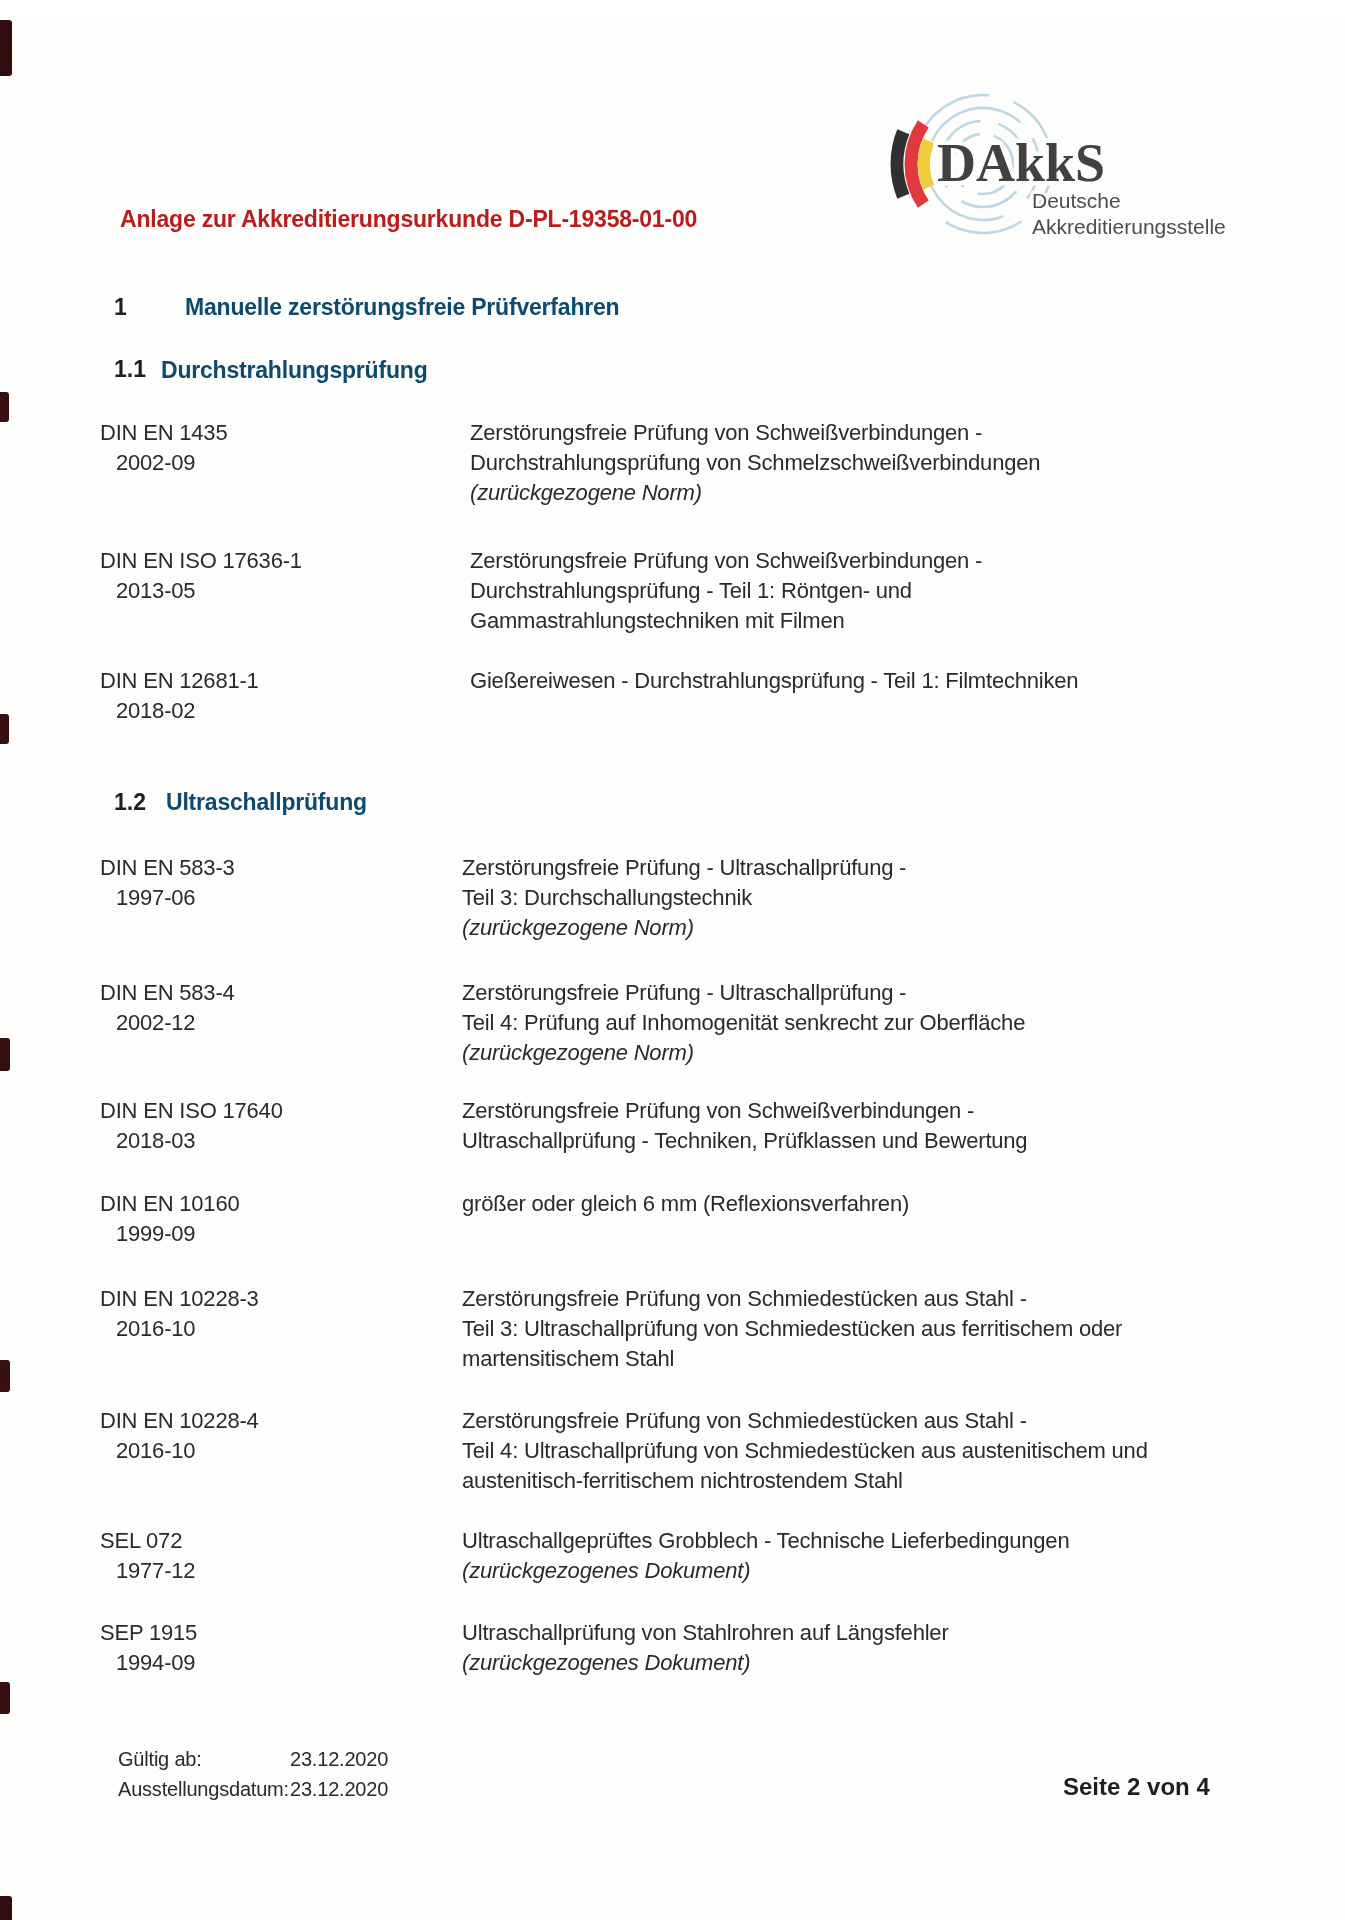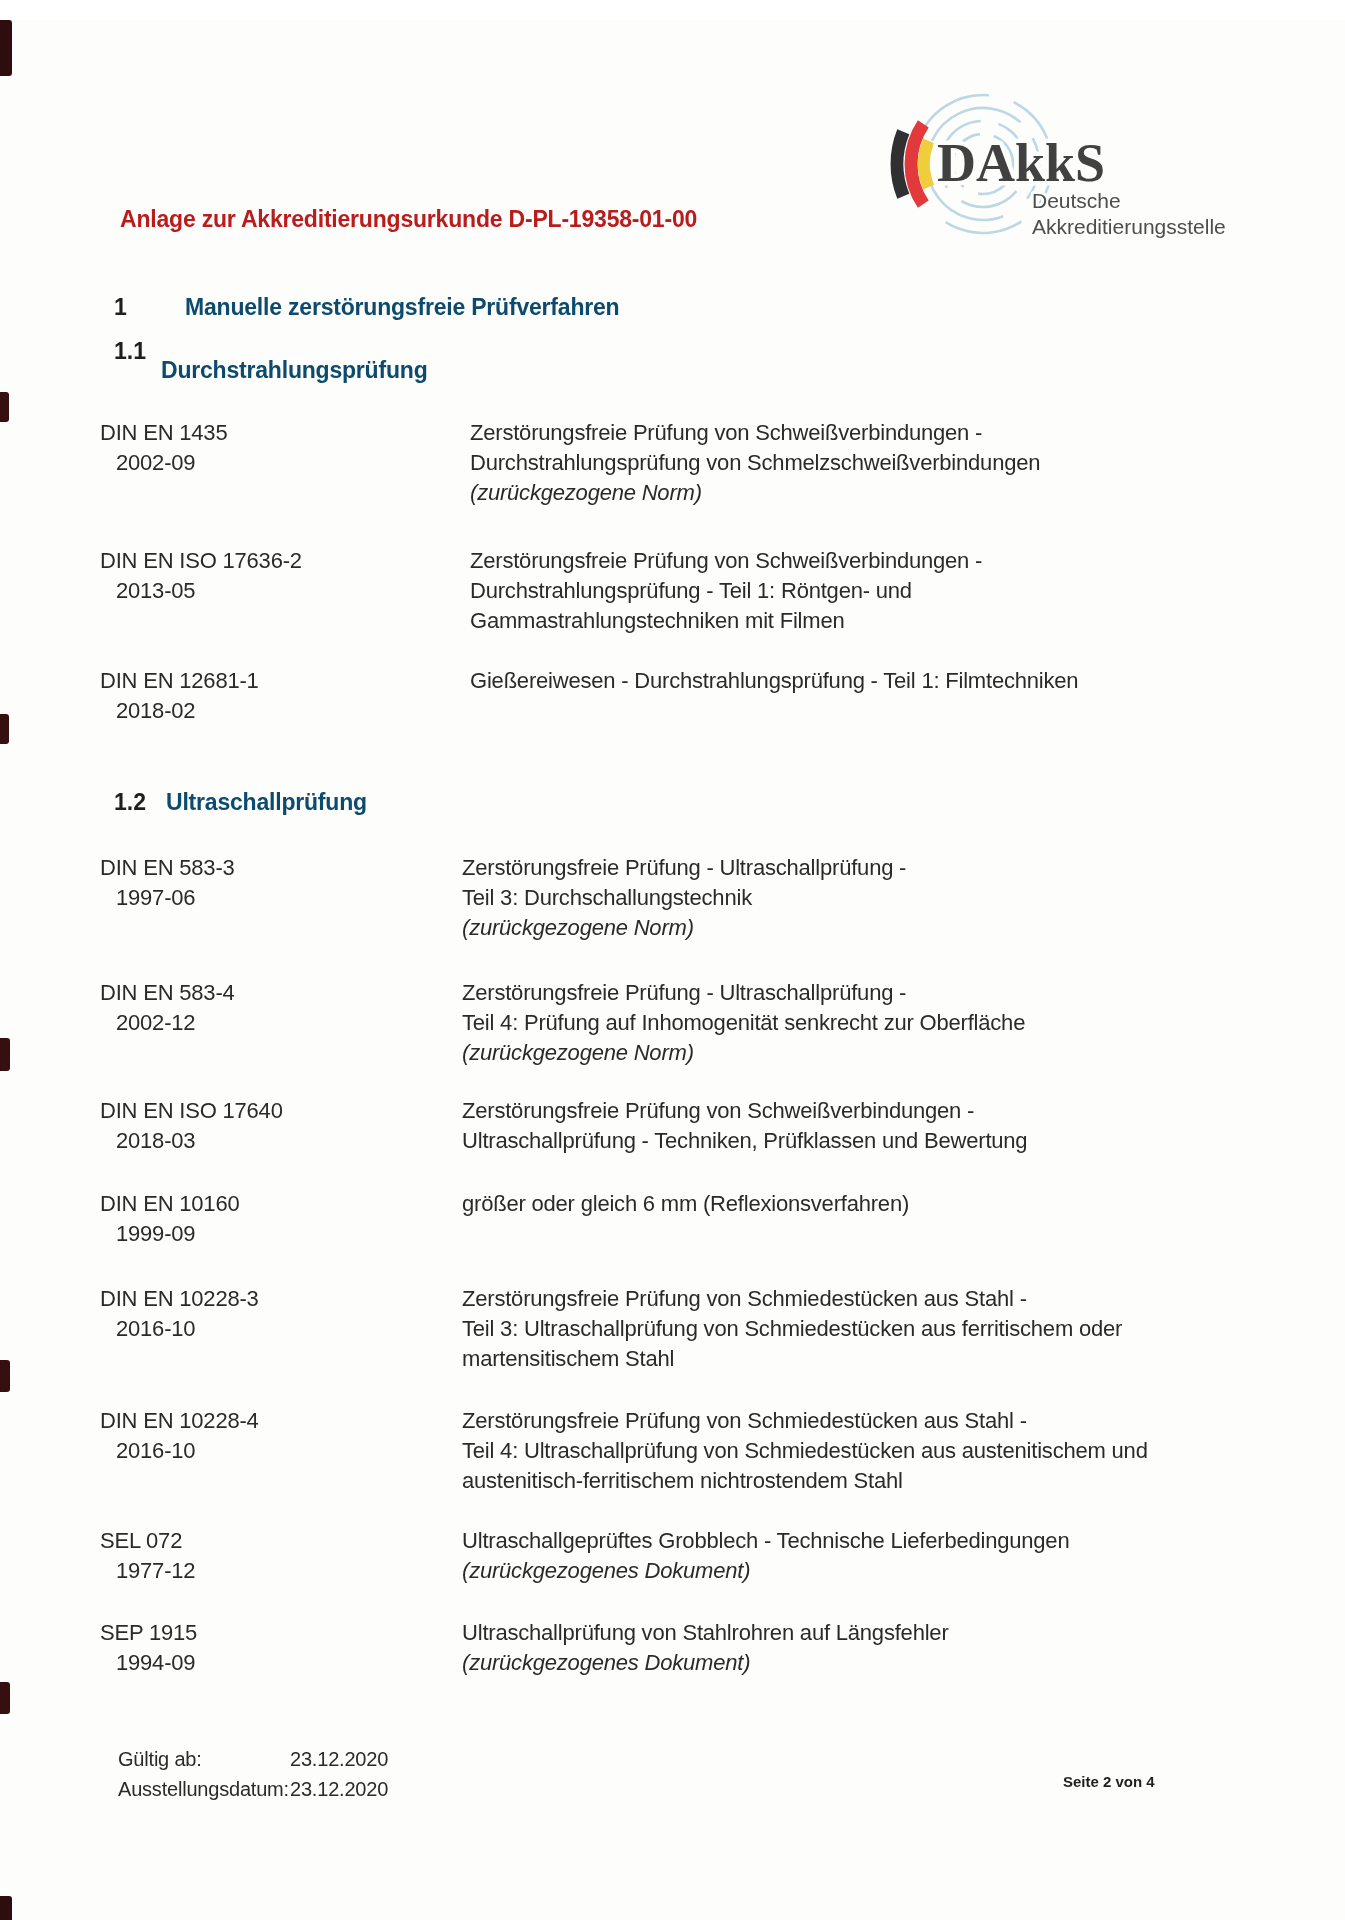--- a/index.html
+++ b/index.html
@@ -38,21 +38,21 @@
   .desc{position:absolute;left:470px;top:0;}
   .s12 .desc{left:462px;}
   .dline{height:30px;line-height:30px;white-space:nowrap;}
   .note{font-style:italic;}
 
   .footer-line{position:absolute;font-size:20px;letter-spacing:-0.2px;}
   .flabel{position:absolute;left:118px;white-space:nowrap;}
   .fvalue{position:absolute;left:290px;white-space:nowrap;}
   .page-indicator{
     position:absolute;left:1063px;top:1753px;
-    font-size:15px;font-weight:bold;color:#1f1f1f;white-space:nowrap;text-align:center;
+    font-size:24px;font-weight:bold;color:#1f1f1f;white-space:nowrap;text-align:center;
   }
   .logo-word{
     font-family:"Liberation Serif", serif;font-weight:bold;font-size:54px;
     paint-order:stroke;stroke:#fdfdfc;stroke-width:9px;stroke-linejoin:round;
   }
   .logo-sub{
     font-family:"Liberation Sans", sans-serif;font-size:21px;
     paint-order:stroke;stroke:#fdfdfc;stroke-width:6px;stroke-linejoin:round;
   }
 </style>
@@ -84,35 +84,35 @@
       <text x="167" y="128" class="logo-sub" fill="#4d4d4d">Deutsche</text>
       <text x="167" y="154" class="logo-sub" fill="#4d4d4d">Akkreditierungsstelle</text>
     </svg>
   </div>
 
   <div class="doc-header">Anlage zur Akkreditierungsurkunde D-PL-19358-01-00</div>
 
   <div class="hnum" style="top:274px">1</div>
   <div class="htitle" style="top:274px;left:185px">Manuelle zerstörungsfreie Prüfverfahren</div>
 
-  <div class="hnum" style="top:318px">1.1</div>
+  <div class="hnum" style="top:336px">1.1</div>
   <div class="htitle" style="top:337px;left:161px">Durchstrahlungsprüfung</div>
 
   <div class="entry s11" style="top:398px">
     <div class="code">DIN EN 1435</div>
     <div class="date">2002-09</div>
     <div class="desc">
       <div class="dline">Zerstörungsfreie Prüfung von Schweißverbindungen -</div>
       <div class="dline">Durchstrahlungsprüfung von Schmelzschweißverbindungen</div>
       <div class="dline note">(zurückgezogene Norm)</div>
     </div>
   </div>
 
   <div class="entry s11" style="top:526px">
-    <div class="code">DIN EN ISO 17636-2</div>
+    <div class="code">DIN EN ISO 17636-1</div>
     <div class="date">2013-05</div>
     <div class="desc">
       <div class="dline">Zerstörungsfreie Prüfung von Schweißverbindungen -</div>
       <div class="dline">Durchstrahlungsprüfung - Teil 1: Röntgen- und</div>
       <div class="dline">Gammastrahlungstechniken mit Filmen</div>
     </div>
   </div>
 
   <div class="entry s11" style="top:646px">
     <div class="code">DIN EN 12681-1</div>

